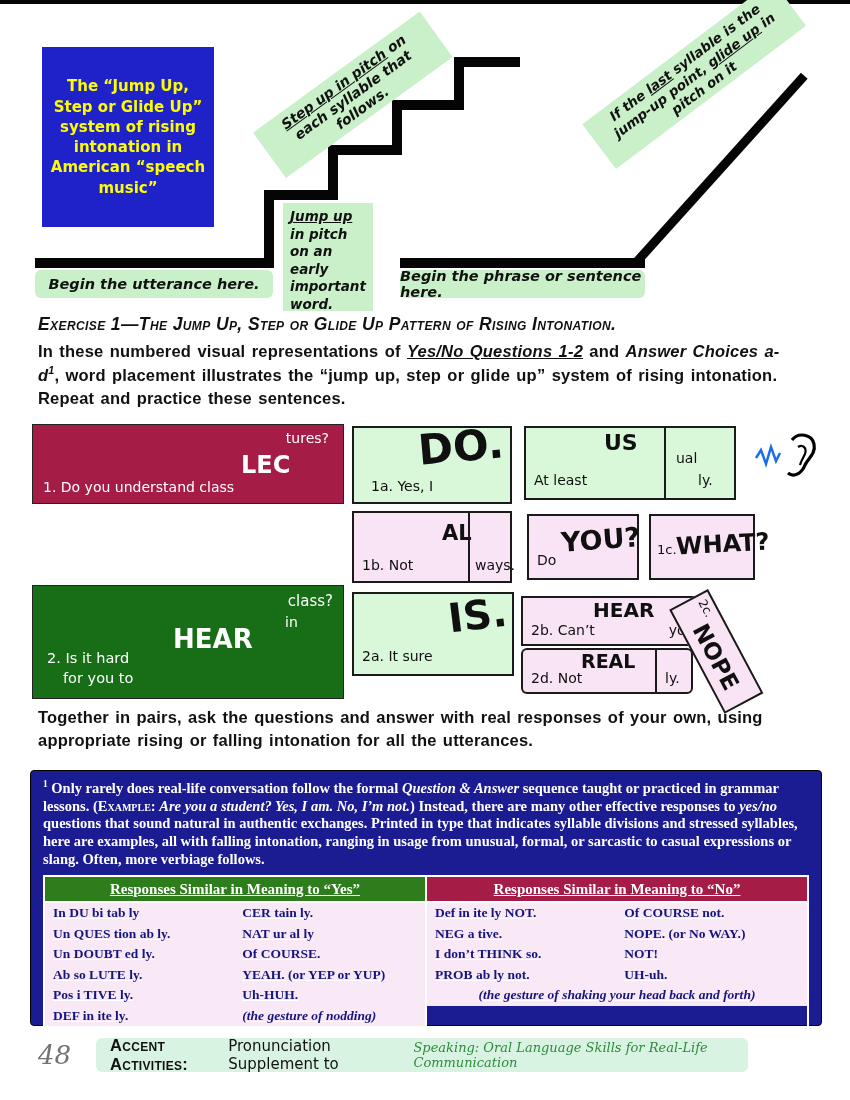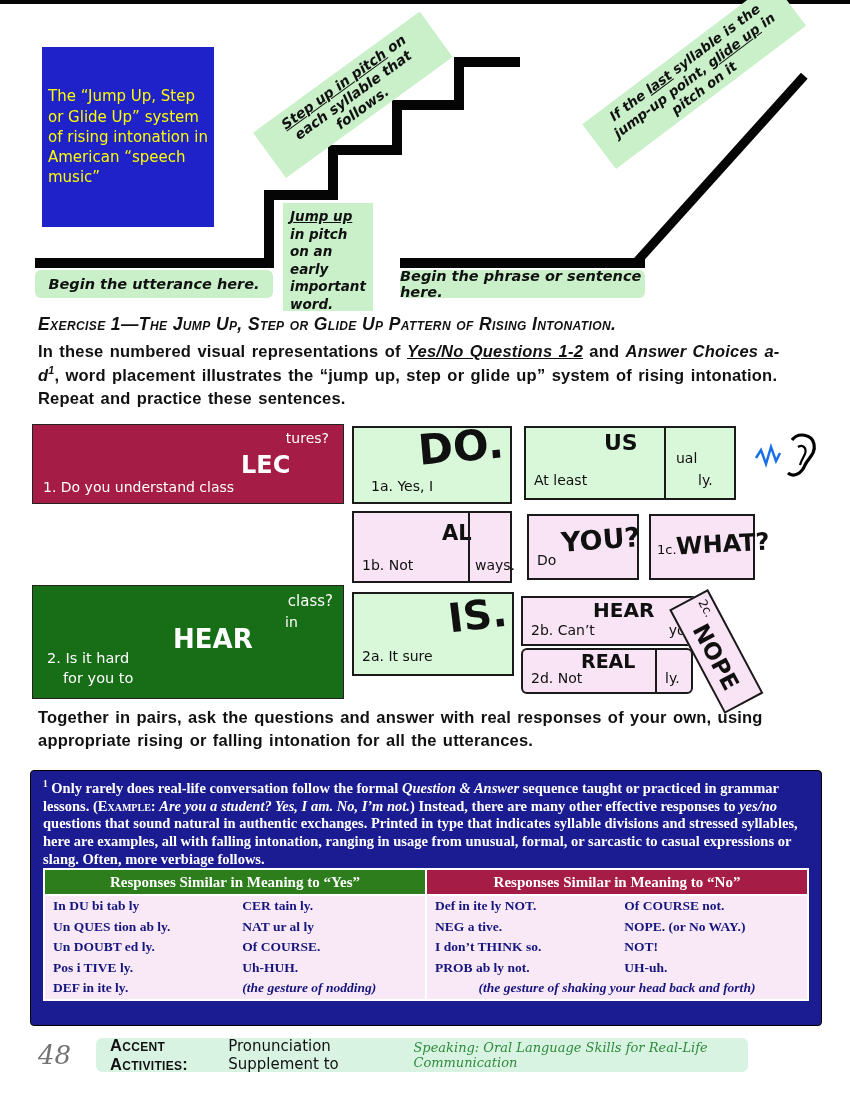--- a/index.html
+++ b/index.html
@@ -12,21 +12,21 @@
   .black-bar { position:absolute; background:#050505; }
 
   
   .top-line { left:0; top:0; width:850px; height:4px; }
 
   
   .title-box {
     left:42px; top:47px; width:172px; height:180px;
     background:#1e22c8; color:#fdfd00;
     display:flex; align-items:center; justify-content:center;
-    font-weight:normal; font-size:15px; line-height:1.35;
+    text-align:center; font-weight:bold; font-size:15px; line-height:1.35;
     padding:6px; box-sizing:border-box;
     font-family:"DejaVu Sans", sans-serif;
   }
 
   .green-label { background:#c9f0c9; }
 
   .step-label {
     left:286px; top:122px; width:206px;
     transform:rotate(-36deg); transform-origin:0 100%;
     text-align:center; font-weight:bold; font-style:italic; font-size:14px;
@@ -90,22 +90,23 @@
     left:30px; top:770px; width:792px; height:256px;
     background:#1c1c92; border:1px solid #000; border-radius:4px;
     color:#ffffff; padding:8px 12px; box-sizing:border-box;
     font-family:"Liberation Serif", serif; font-weight:bold;
     font-size:14.5px; line-height:1.22;
   }
   .footnote .em { font-style:italic; }
   .footnote .sc { font-variant:small-caps; }
 
   .fn-table {
-    display:flex; border:2px solid #ffffff;
+    display:flex; margin-top:7px; border:2px solid #ffffff;
     font-family:"Liberation Serif", serif;
+    text-decoration:underline;
   }
   .fn-half { width:50%; }
   .fn-half.yes { border-right:2px solid #ffffff; }
   .fn-th {
     height:24px; display:flex; align-items:center; justify-content:center;
     color:#ffffff; font-weight:bold; font-size:15px;
     border-bottom:2px solid #ffffff;
   }
   .fn-th.green { background:#2e7d1c; }
   .fn-th.maroon { background:#a51d47; }
@@ -269,20 +270,24 @@
             </div>
           <div class="fn-row">
               <span>Un QUES tion ab ly.</span>
               <span>NAT ur al ly</span>
             </div>
           <div class="fn-row">
               <span>Un DOUBT ed ly.</span>
               <span>Of COURSE.</span>
             </div>
           <div class="fn-row">
+              <span>Ab so LUTE ly.</span>
+              <span>YEAH. (or YEP or YUP)</span>
+            </div>
+          <div class="fn-row">
               <span>Pos i TIVE ly.</span>
               <span>Uh-HUH.</span>
             </div>
           <div class="fn-row">
               <span>DEF in ite ly.</span>
               <span class="gesture">(the gesture of nodding)</span>
             </div>
         </div>
       </div>
       <div class="fn-half no">

